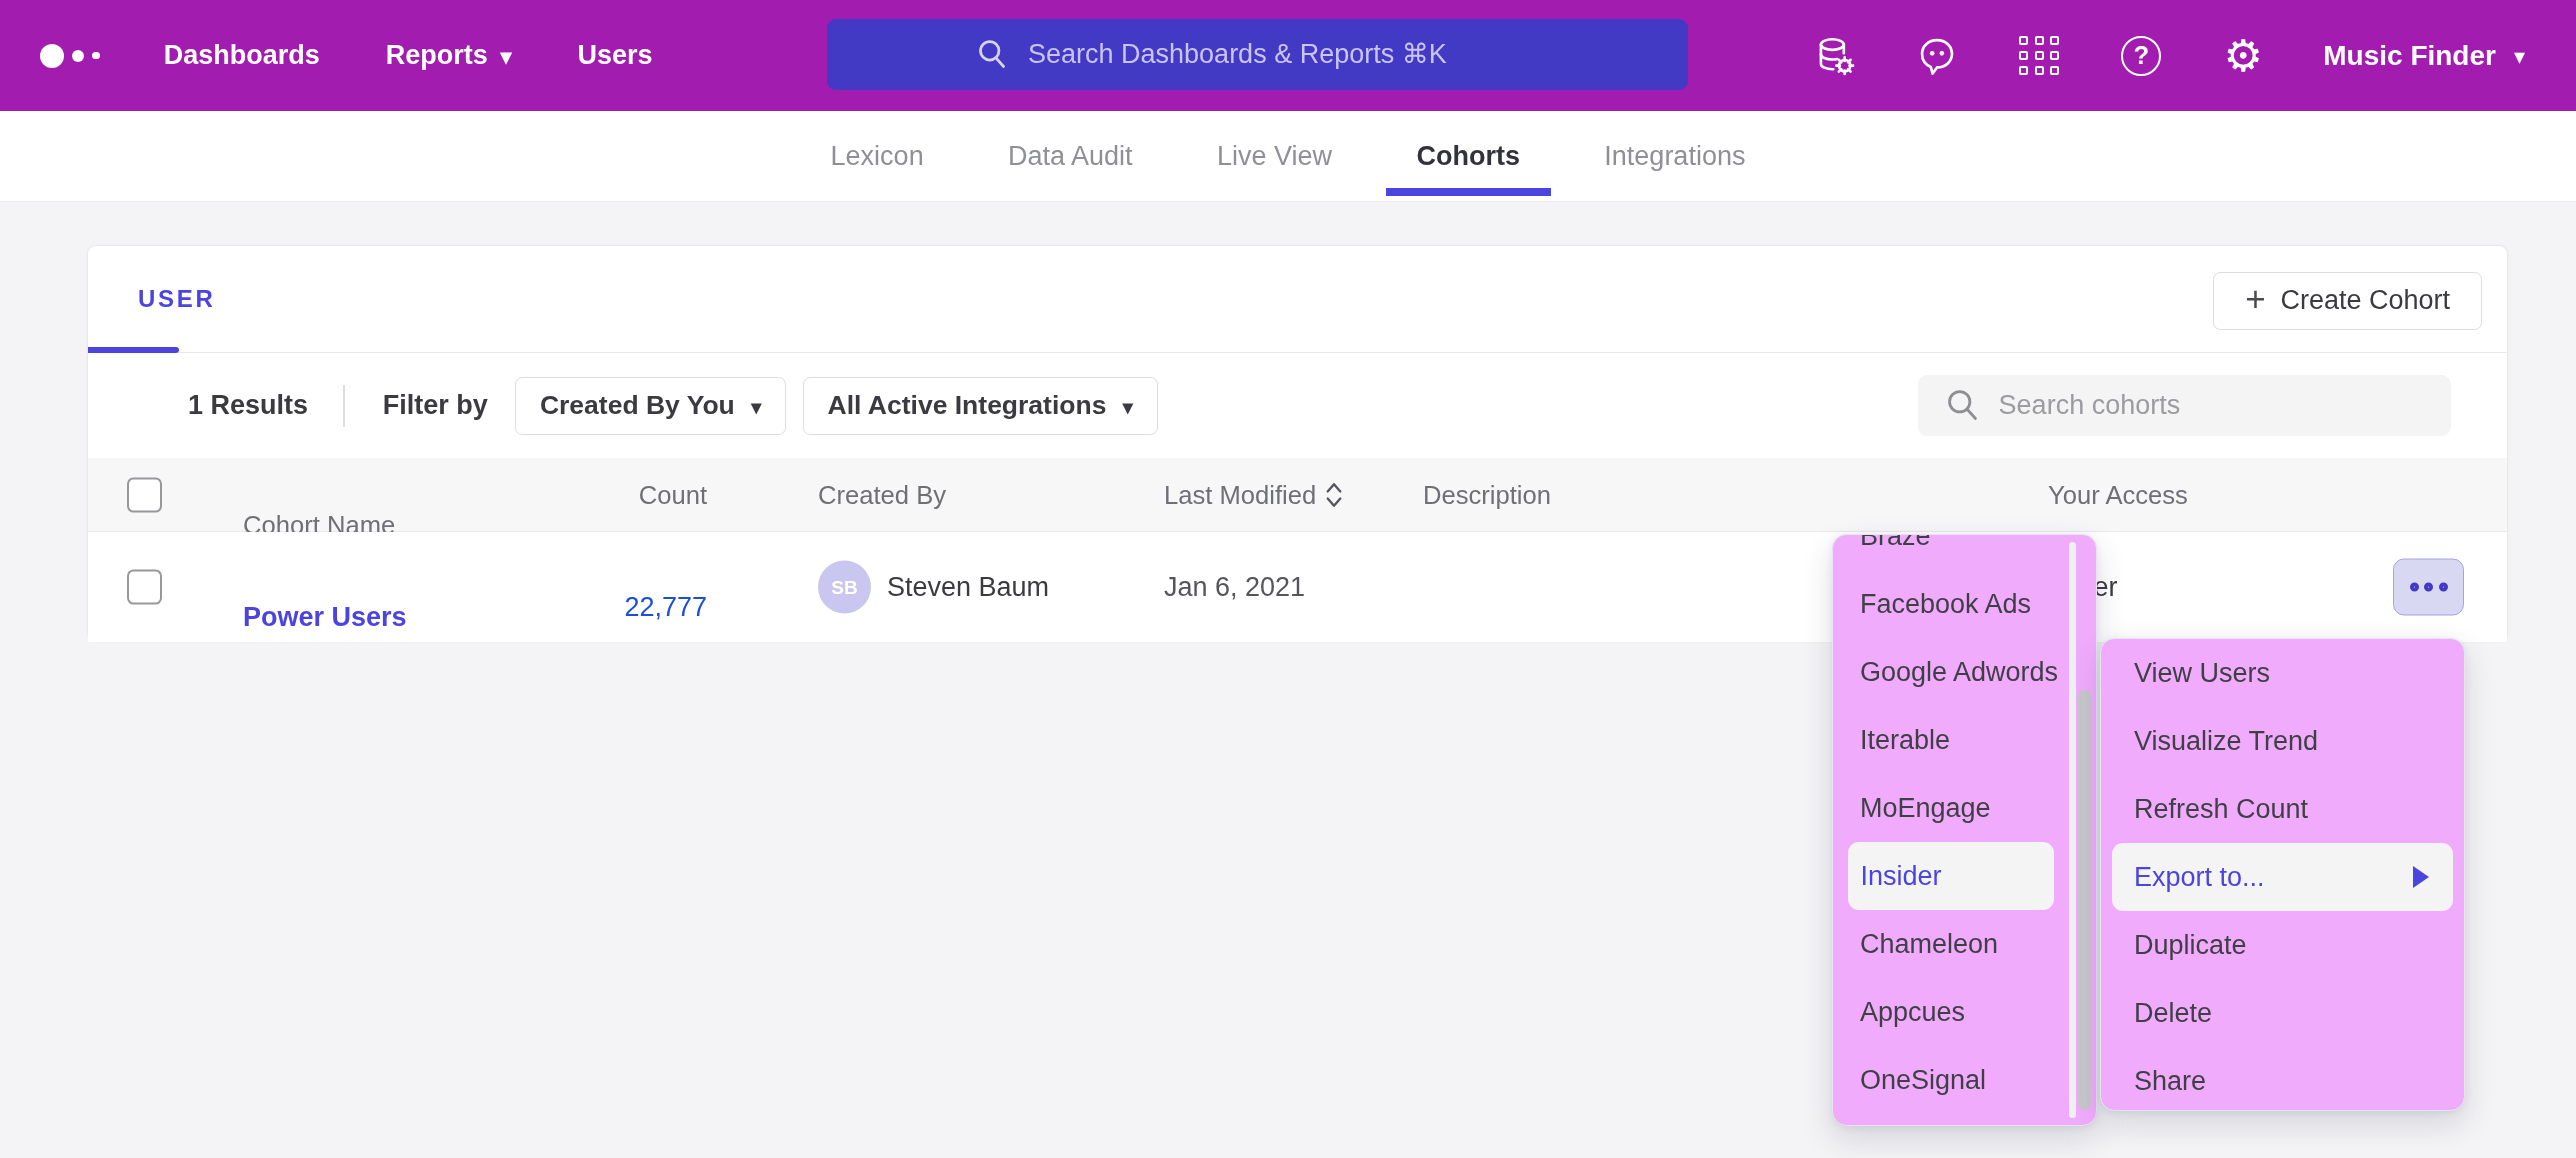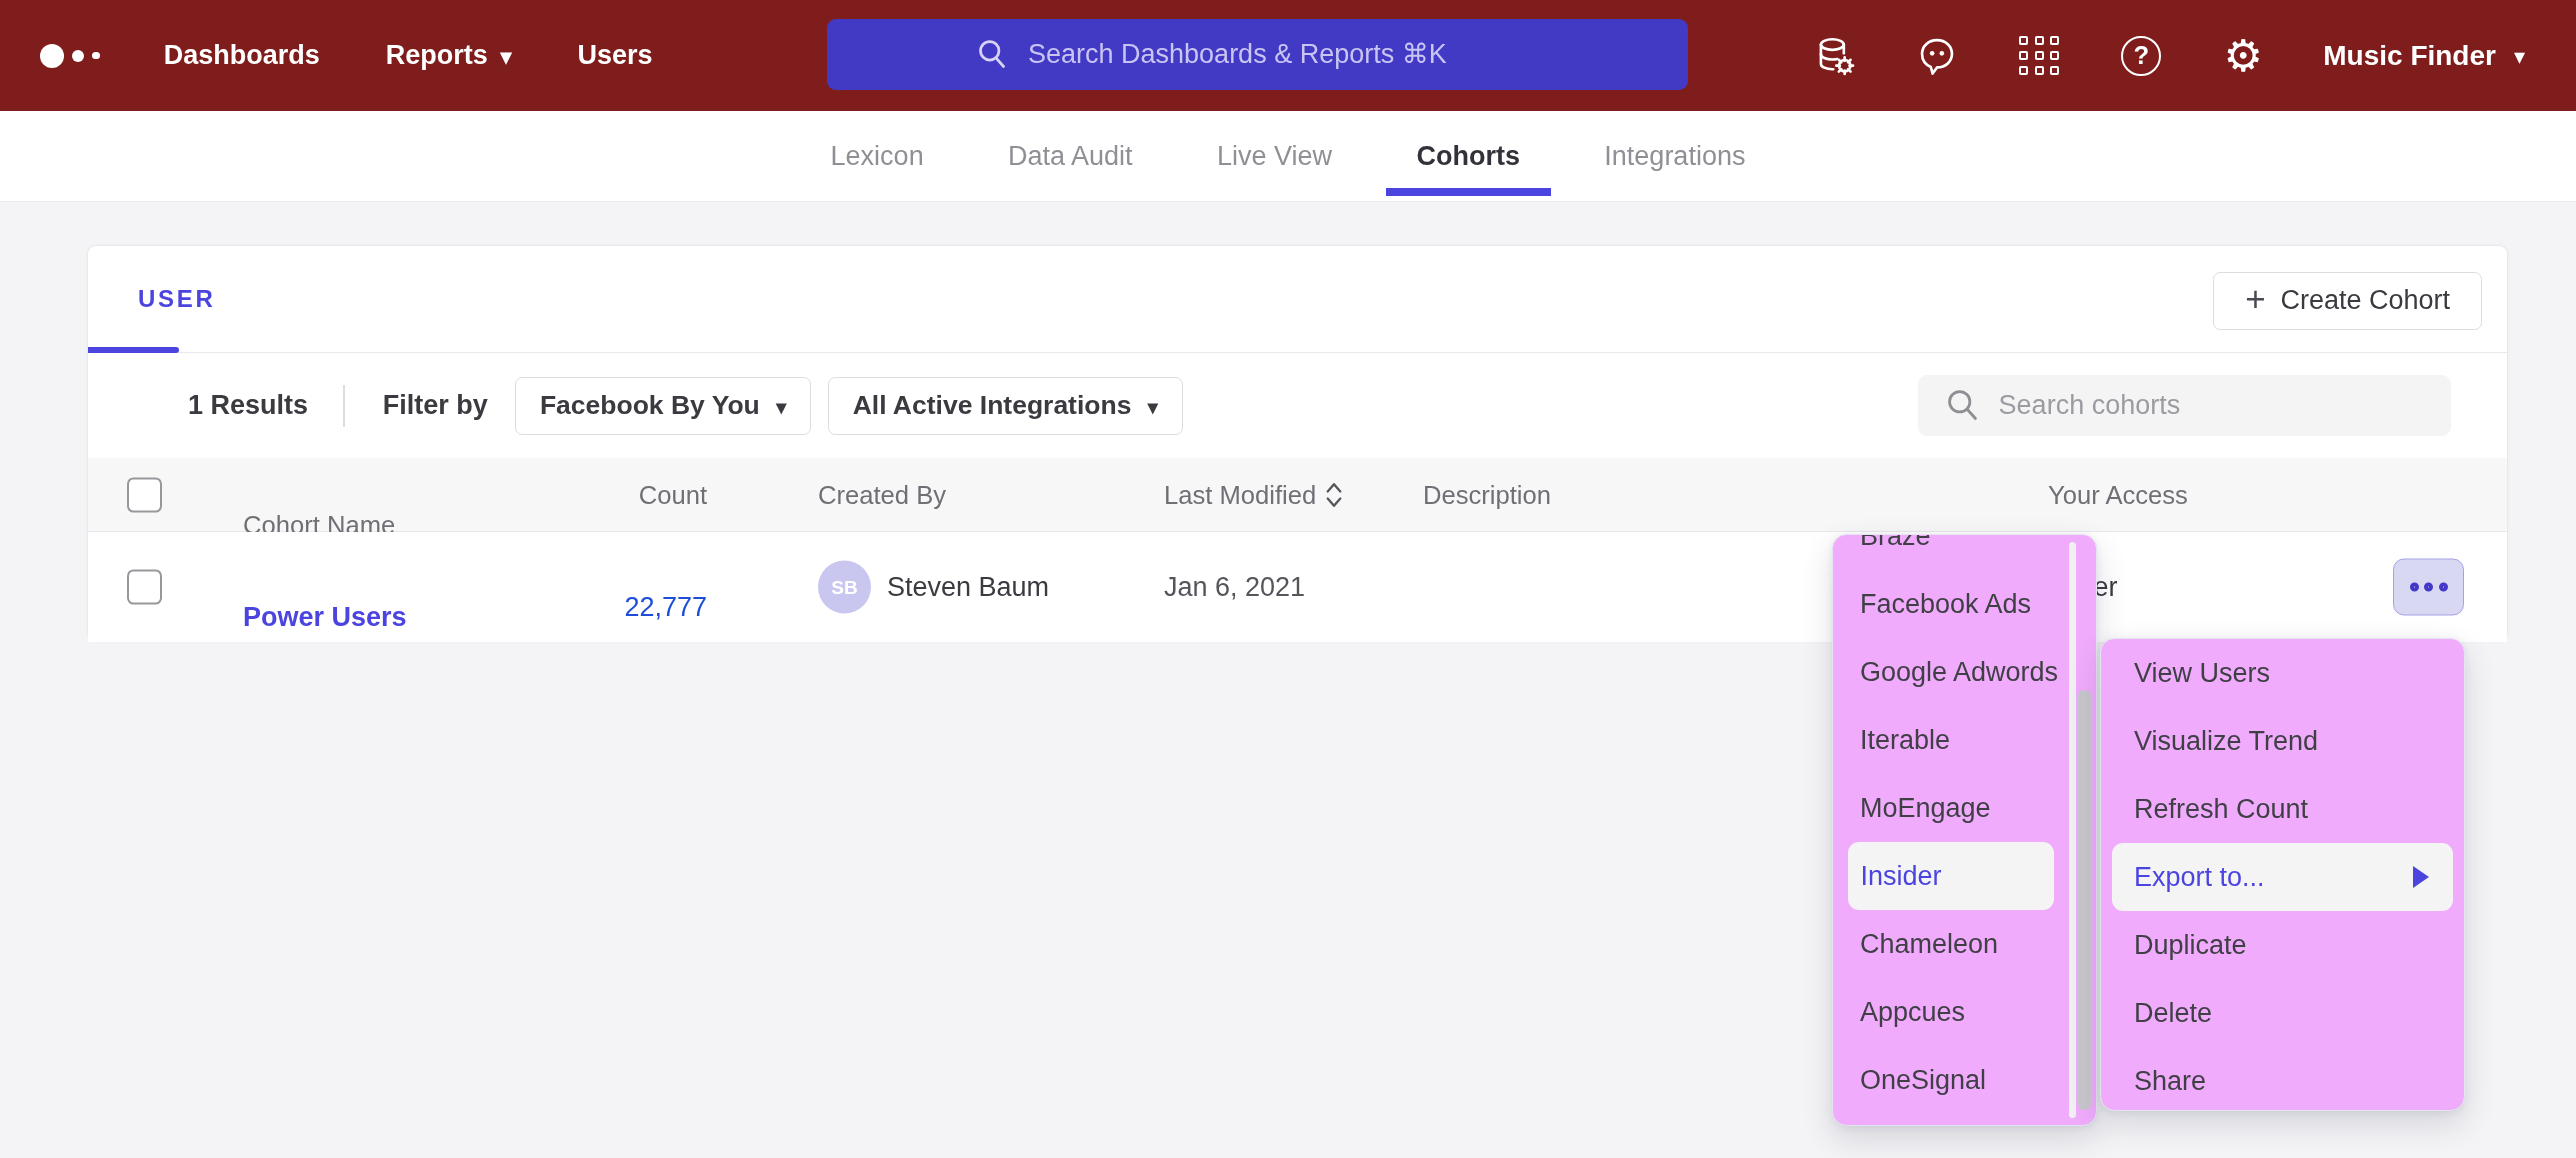--- a/index.html
+++ b/index.html
@@ -7,21 +7,21 @@
   body {
     font-family: "Liberation Sans", sans-serif;
     background:#F4F4F6;
     position:relative;
     overflow:hidden;
     color:#3A3A40;
   }
 
   
   .topnav {
-    height:111px; background:#7f1d1d; display:flex; align-items:center;
+    height:111px; background:#a21caf; display:flex; align-items:center;
     position:relative; color:#fff;
   }
   .logo { display:flex; align-items:center; gap:8.2px; margin-left:40px; }
   .logo .d1{ width:24px;height:24px;border-radius:50%;background:#fff; }
   .logo .d2{ width:12px;height:12px;border-radius:50%;background:#fff; }
   .logo .d3{ width:7.3px;height:7.3px;border-radius:50%;background:#fff; }
   .nav-links { display:flex; align-items:center; gap:66px; margin-left:64px; }
   .nav-link { font-size:27px; font-weight:700; color:#fff; display:flex; align-items:center; gap:12.8px; cursor:pointer; }
   .caret { font-size:22px; line-height:1; position:relative; top:1.8px; }
   .nav-search {
@@ -254,21 +254,21 @@
       <span class="plus-glyph">+</span>
       <span>Create Cohort</span>
     </button>
   </div>
 
   <div class="filter-row">
     <span class="results-count">1 Results</span>
     <span class="v-divider"></span>
     <span class="filter-by">Filter by</span>
     <button class="filter-btn">
-      <span>Facebook By You</span>
+      <span>Created By You</span>
       <span class="caret">▾</span>
     </button>
     <button class="filter-btn">
       <span>All Active Integrations</span>
       <span class="caret">▾</span>
     </button>
     <div class="cohort-search">
       <svg width="37" height="37" viewBox="0 0 40 40">
         <circle cx="17" cy="16" r="11" fill="none" stroke="#8E8E93" stroke-width="3"></circle>
         <line x1="25" y1="24" x2="34" y2="34" stroke="#8E8E93" stroke-width="3" stroke-linecap="round"></line>

